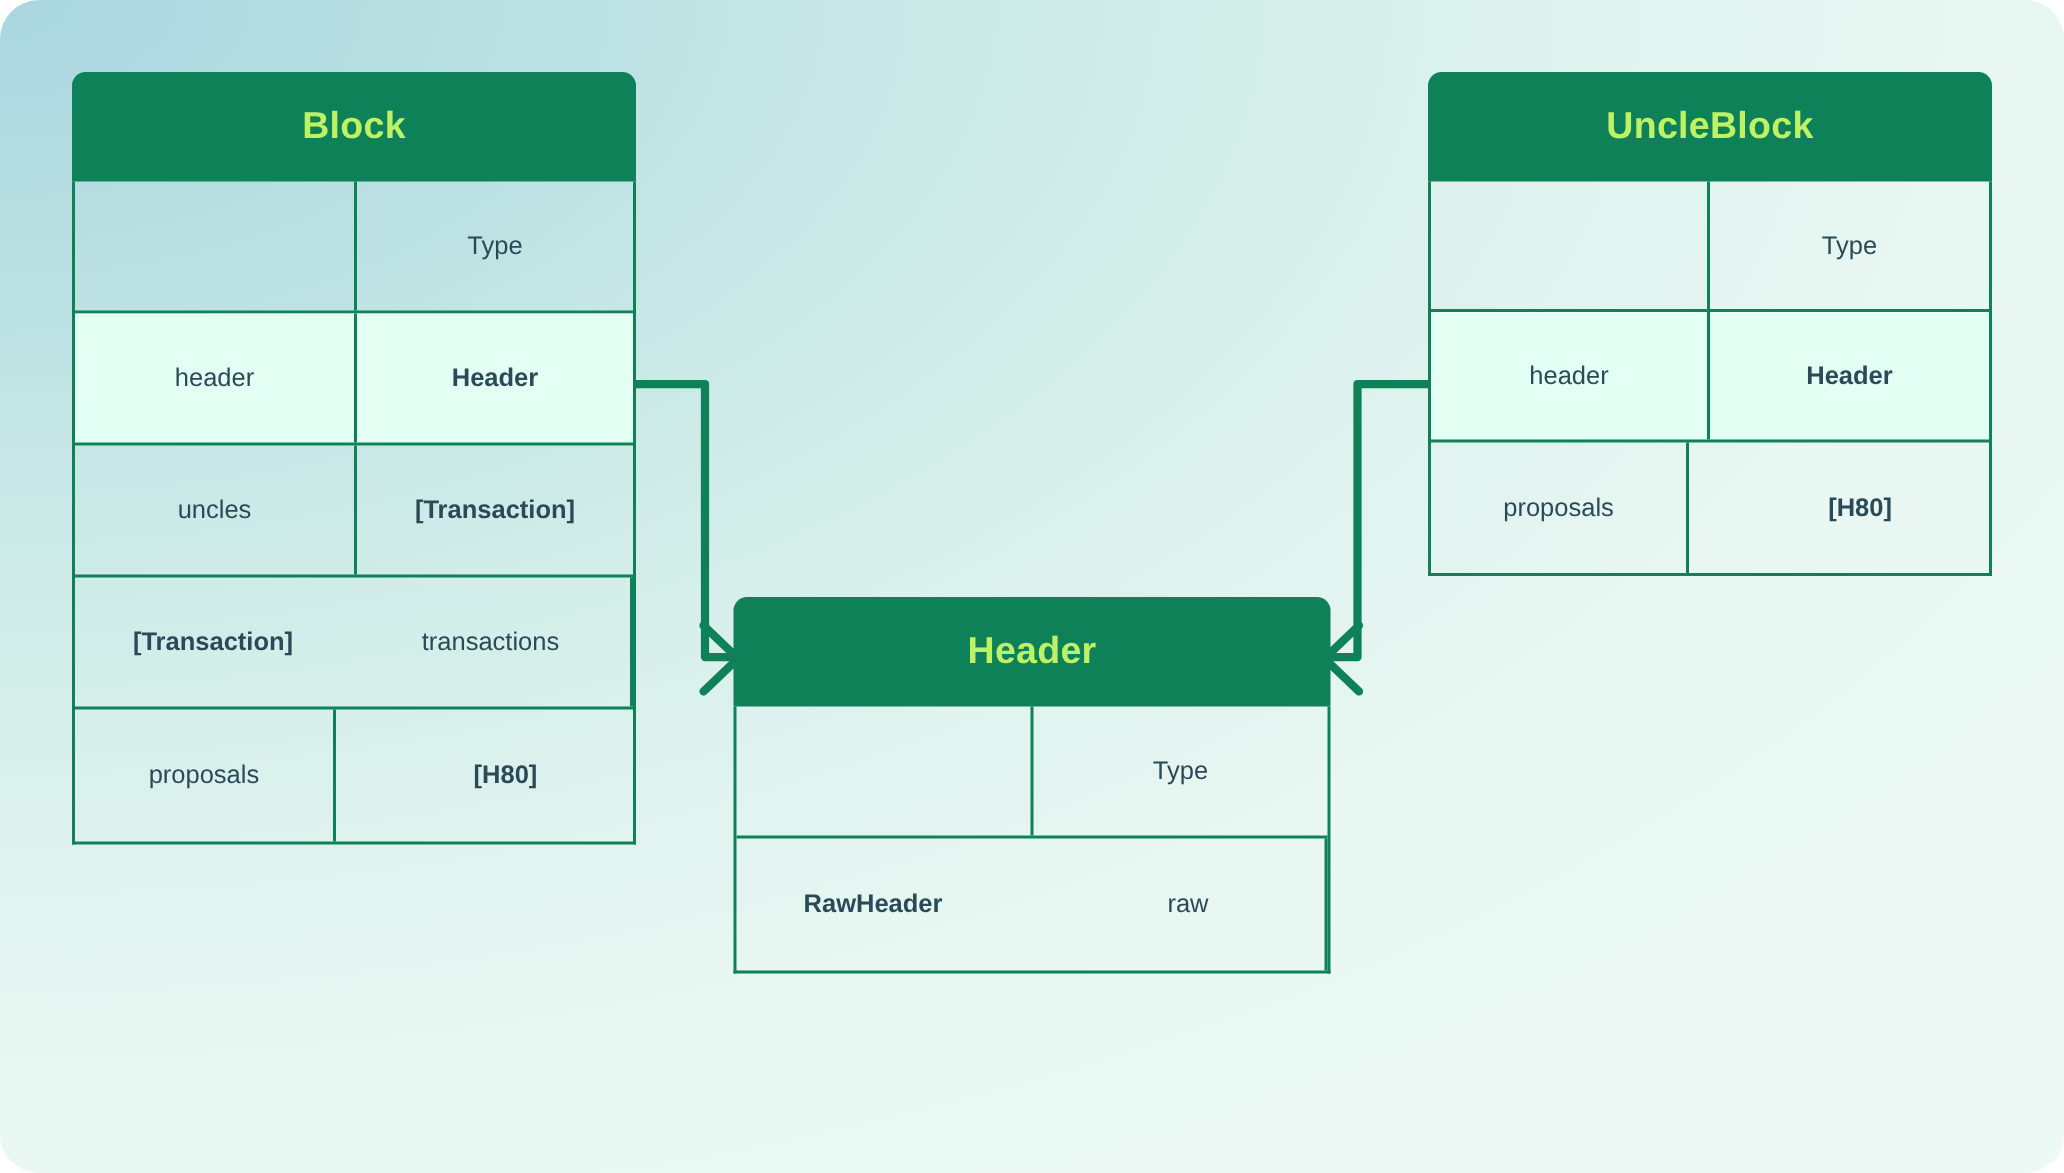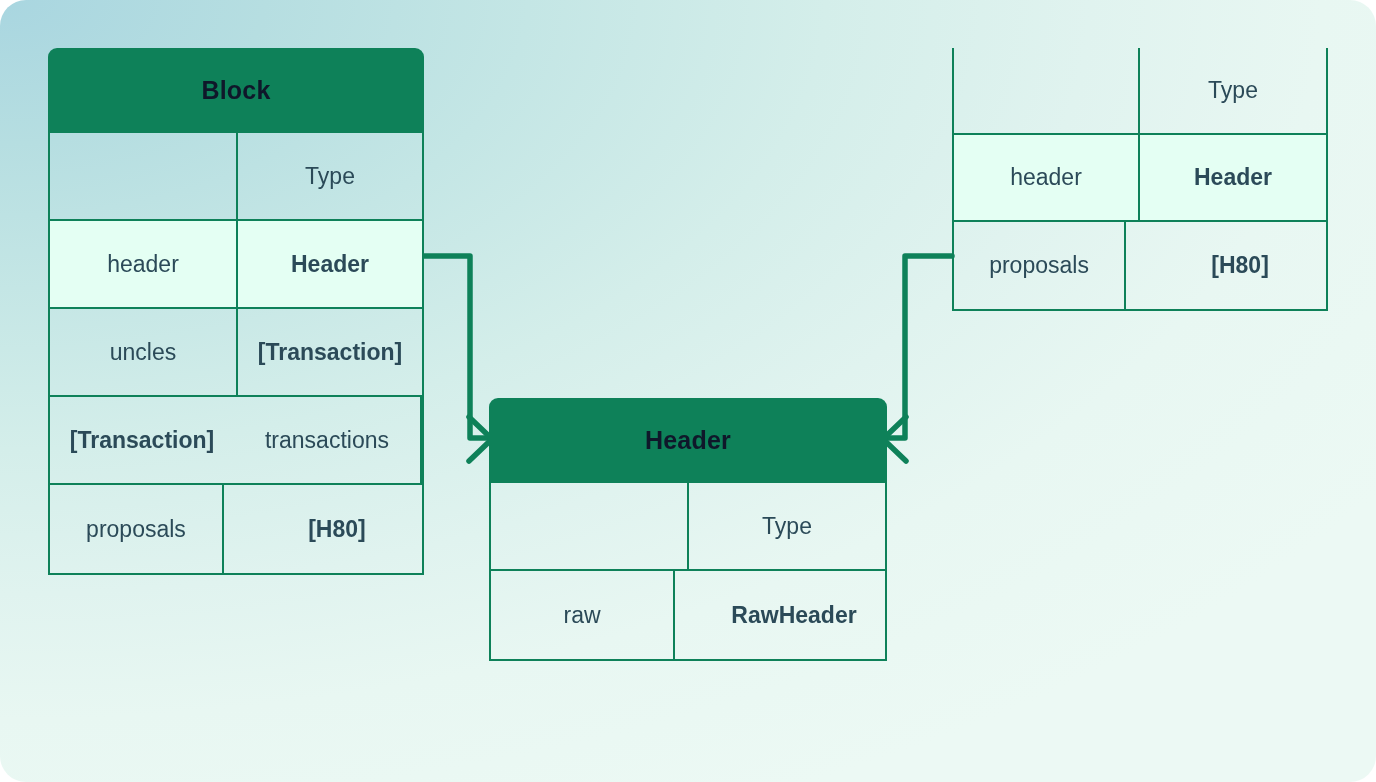--- a/index.html
+++ b/index.html
@@ -39,26 +39,26 @@
 
   
   .entity {
     position: absolute;
     z-index: 2;
     box-sizing: border-box;
     border-radius: 9px 9px 4px 4px;
   }
   .entity-title {
     box-sizing: border-box;
-    height: 85px;
+    height: 73px;
     border-radius: 9px 9px 0 0;
     display: flex;
     align-items: center;
     justify-content: center;
-    color: #0f172a;
+    color: #bef264;
     font-size: 25px;
     font-weight: bold;
     letter-spacing: 0.2px;
   }
   .entity-grid {
     box-sizing: border-box;
     border-left: 2.4px solid #0e8159;
     border-right: 2.4px solid #0e8159;
     border-bottom: 2.4px solid #0e8159;
   }
@@ -69,21 +69,21 @@
   }
   .row:last-child { border-bottom: none; gap: 28px; }
   .row.highlight { background: #e4fff3; }
 
   .cell {
     box-sizing: border-box;
     display: flex;
     align-items: center;
     justify-content: center;
     color: #2b4a58;
-    font-size: 23px;
+    font-size: 17px;
     overflow: hidden;
     white-space: nowrap;
   }
   .cell.name {
     border-right: 2.4px solid #0e8159;
     font-weight: normal;
   }
   .cell.type {
     font-weight: bold;
   }
@@ -146,20 +146,21 @@
 
       <div class="row">
         <div class="cell name">proposals</div>
         <div class="cell type">[H80]</div>
       </div>
 
     </div>
   </div>
 
   <div class="entity e-uncle" style="left:952px; top:48px; width:376px;">
+    <div class="entity-title" style="background:#0e8159;">UncleBlock</div>
     <div class="entity-grid">
 
       <div class="row">
         <div class="cell name blank"></div>
         <div class="cell type muted">Type</div>
       </div>
 
       <div class="row highlight">
         <div class="cell name">header</div>
         <div class="cell type">Header</div>
@@ -176,21 +177,21 @@
   <div class="entity e-header" style="left:489px; top:398px; width:398px;">
     <div class="entity-title" style="background:#0e8159;">Header</div>
     <div class="entity-grid">
 
       <div class="row">
         <div class="cell name blank"></div>
         <div class="cell type muted">Type</div>
       </div>
 
       <div class="row">
+        <div class="cell type">RawHeader</div>
         <div class="cell name">raw</div>
-        <div class="cell type">RawHeader</div>
       </div>
 
 
     </div>
   </div>
 
 </div>
 
 </body></html>

